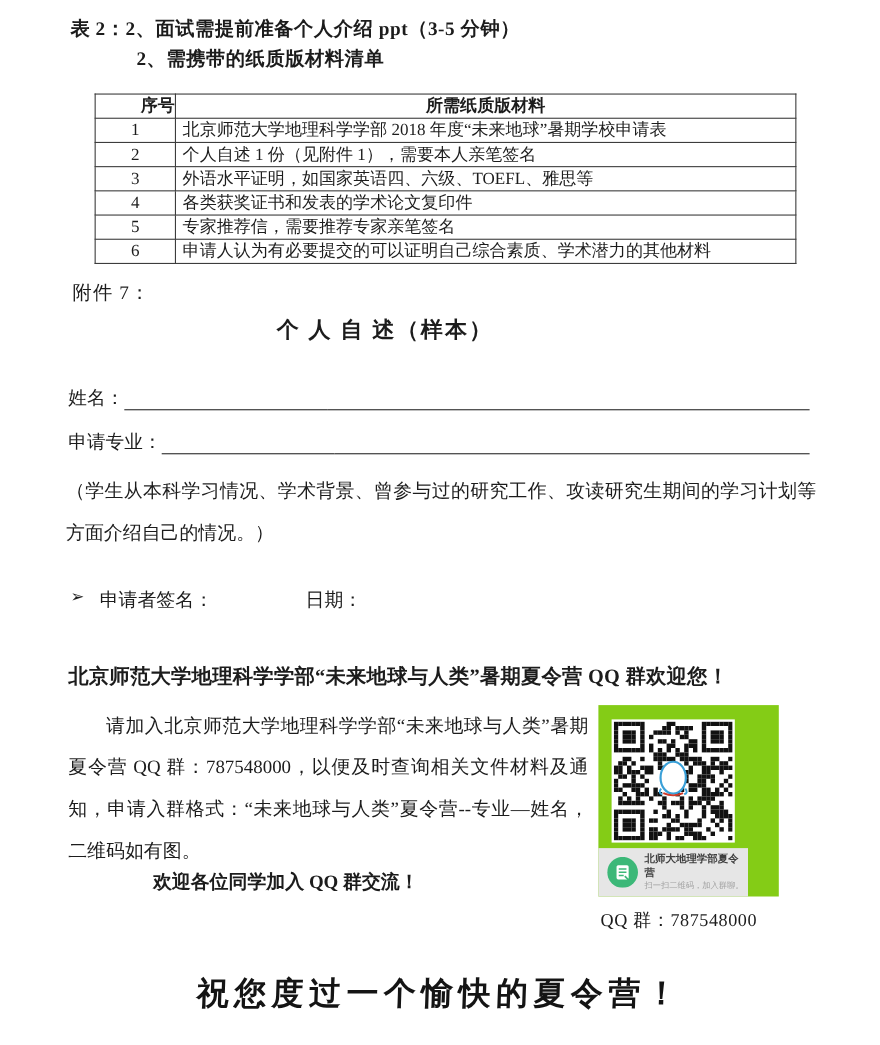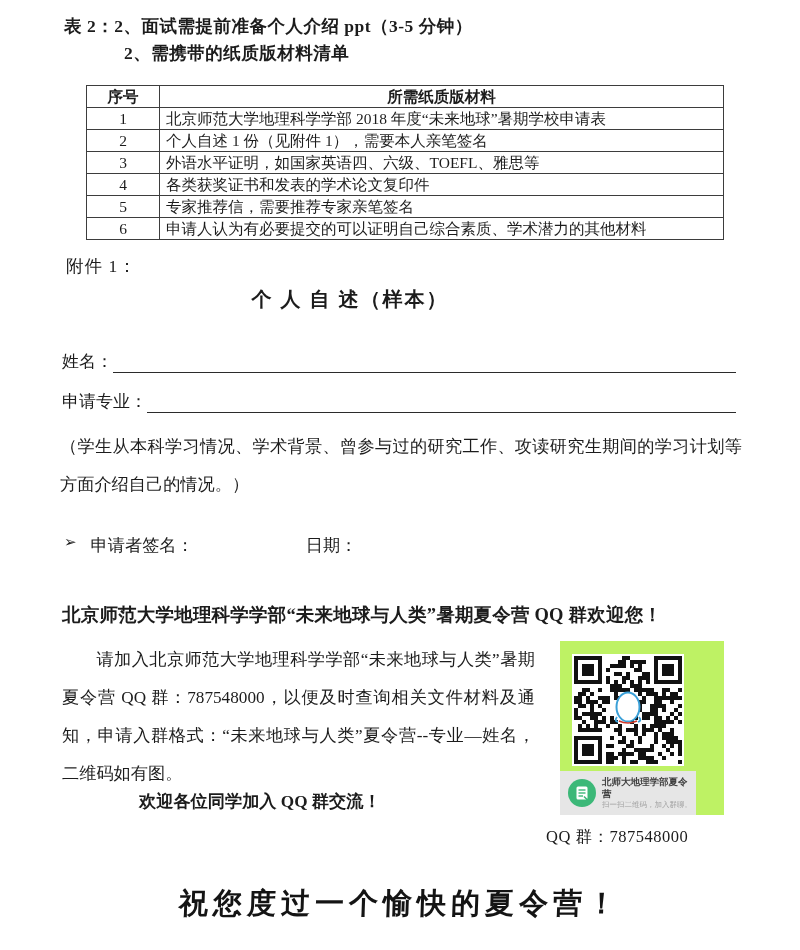--- a/index.html
+++ b/index.html
@@ -19,26 +19,26 @@
   td.no{width:72px;text-align:center;padding:0;}
   
   .attach-label{font-size:17.5px;letter-spacing:1px;}
   .doc-title{left:0;width:700px;text-align:center;font-weight:bold;font-size:20px;letter-spacing:2px;}
   .form-row{left:62px;width:674px;display:flex;align-items:flex-end;font-size:17px;}
   .fl-label{white-space:nowrap;}
   .fill-line{display:inline-block;border-bottom:1.6px solid #2b2b2b;height:19px;}
   .note{left:60px;width:682px;font-size:17.2px;line-height:38px;text-align:justify;}
   .sig-row{left:64px;width:672px;font-size:17.2px;display:flex;}
   .sig-bullet{font-size:15px;margin-right:14px;}
-  .sig-date{margin-left:112px;}
+  .sig-date{margin-left:84px;}
   
   .qq-heading{left:62px;font-weight:bold;font-size:18.5px;white-space:nowrap;letter-spacing:.2px;}
   .qq-body{left:62px;width:473px;font-size:17.2px;line-height:38px;text-align:justify;text-indent:2em;}
   .qq-welcome{left:95px;font-weight:bold;font-size:17.2px;}
-  .qr-card{left:560px;top:641px;width:164px;height:174px;background:#bef264;}
+  .qr-card{left:544px;top:641px;width:164px;height:174px;background:#84cc16;}
   .qr-box{position:absolute;left:12px;top:13px;width:112px;height:112px;background:#ffffff;}
   .qr-box svg.qr{position:absolute;left:2px;top:2px;}
   .penguin{position:absolute;left:41px;top:36px;}
   .qr-caption{position:absolute;left:0;bottom:0;width:136px;height:44px;background:#e6e6e6;display:flex;align-items:center;}
   .qr-cap-icon{margin-left:8px;flex:0 0 auto;}
   .qr-cap-text{margin-left:6px;font-family:"Liberation Sans","DejaVu Sans",sans-serif;}
   .qr-cap-title{font-size:9.5px;font-weight:bold;color:#3f3f3f;line-height:12px;}
   .qr-cap-sub{font-size:7.5px;color:#a2a2a2;line-height:10px;}
   .qq-number{left:546px;font-size:16.5px;letter-spacing:.5px;}
   
@@ -48,21 +48,21 @@
 </head>
 <body>
 
 <div class="abs intro-line" style="left:64px;top:14px;">表 2：2、面试需提前准备个人介绍 ppt（3-5 分钟）</div>
 <div class="abs intro-line" style="left:124px;top:41px;">2、需携带的纸质版材料清单</div>
 
 <div class="abs materials">
   <table>
     <tbody>
         <tr>
-      <th style="width:72px;">序号</th>
+      <th style="width:72px;text-align:right;">序号</th>
       <th>所需纸质版材料</th>
     </tr>
     <tr>
       <td class="no">1</td>
       <td>北京师范大学地理科学学部 2018 年度“未来地球”暑期学校申请表</td>
     </tr>
     <tr>
       <td class="no">2</td>
       <td>个人自述 1 份（见附件 1），需要本人亲笔签名</td>
     </tr>
@@ -79,21 +79,21 @@
       <td>专家推荐信，需要推荐专家亲笔签名</td>
     </tr>
     <tr>
       <td class="no">6</td>
       <td>申请人认为有必要提交的可以证明自己综合素质、学术潜力的其他材料</td>
     </tr>
   </tbody>
     </table>
 </div>
 
-<div class="abs attach-label" style="left:66px;top:254px;">附件 1：</div>
+<div class="abs attach-label" style="left:66px;top:254px;">附件 7：</div>
 <div class="abs doc-title" style="top:286px;">个 人 自 述（样本）</div>
 
 <div class="abs form-row" style="top:350px;">
   <span class="fl-label">姓名：</span>
   <span class="fill-line" style="width:185px;"></span>
   <span class="fill-line" style="flex:1;"></span>
 </div>
 
 <div class="abs form-row" style="top:390px;">
   <span class="fl-label">申请专业：</span>

